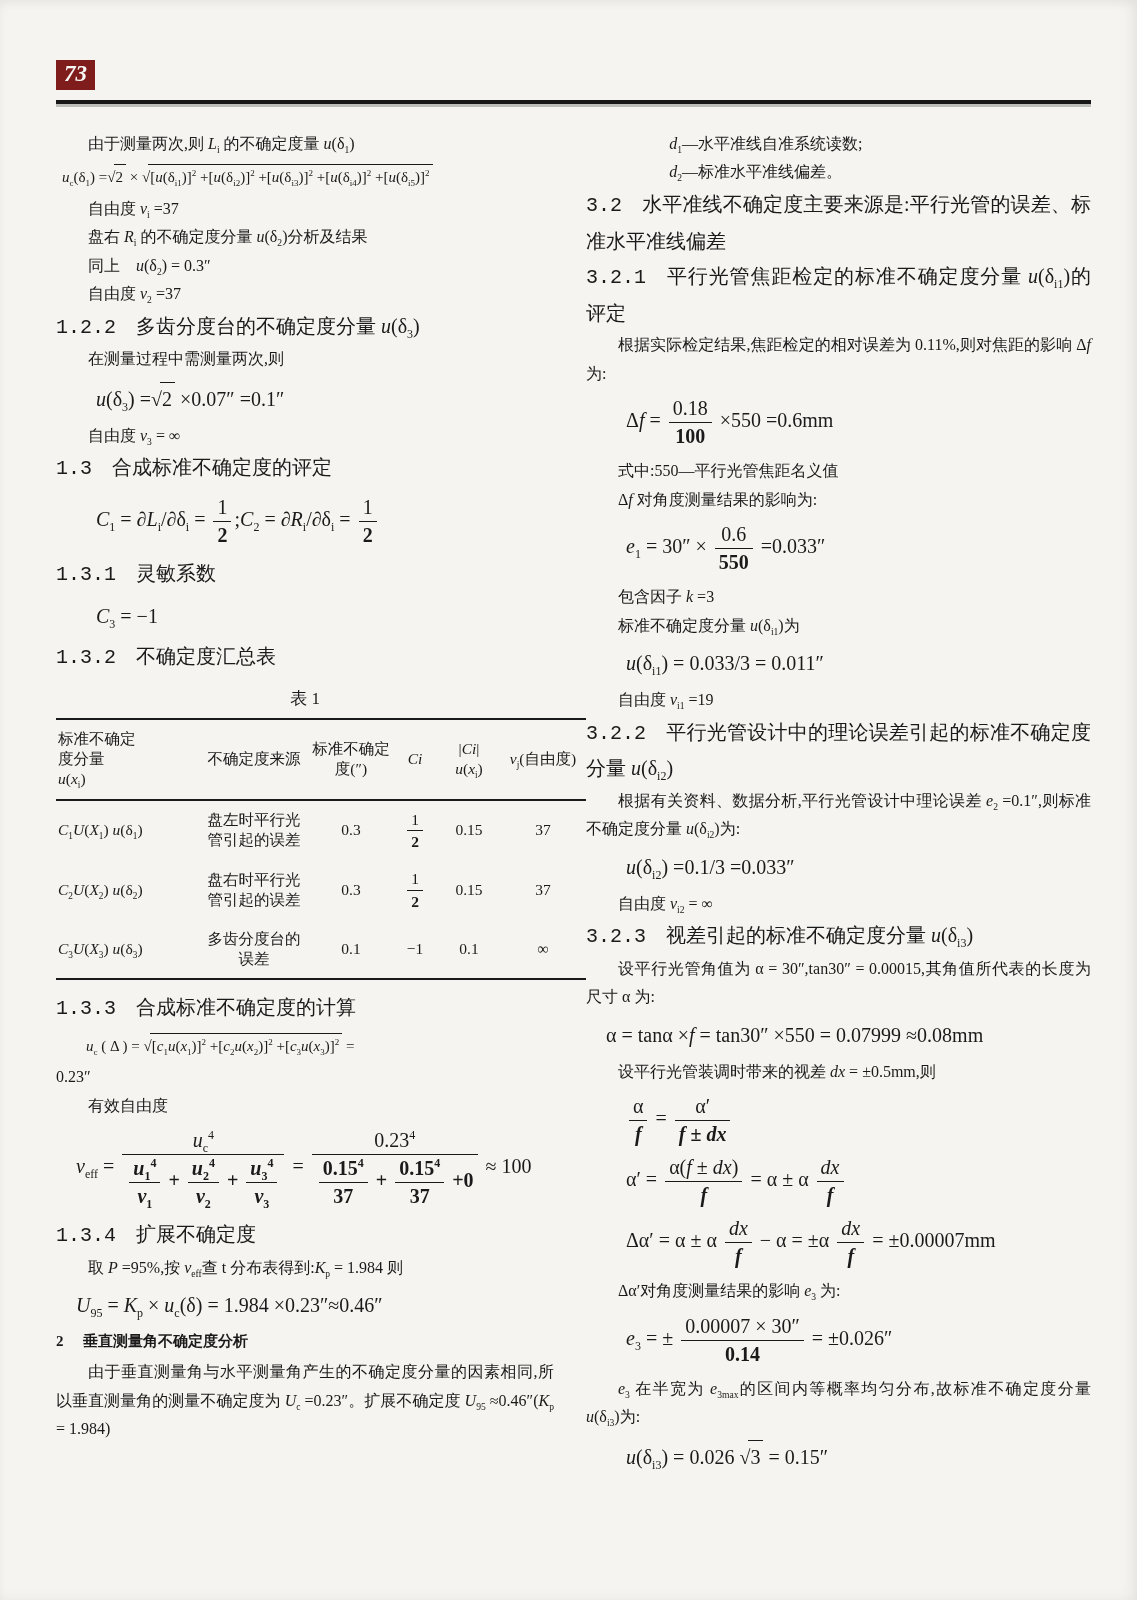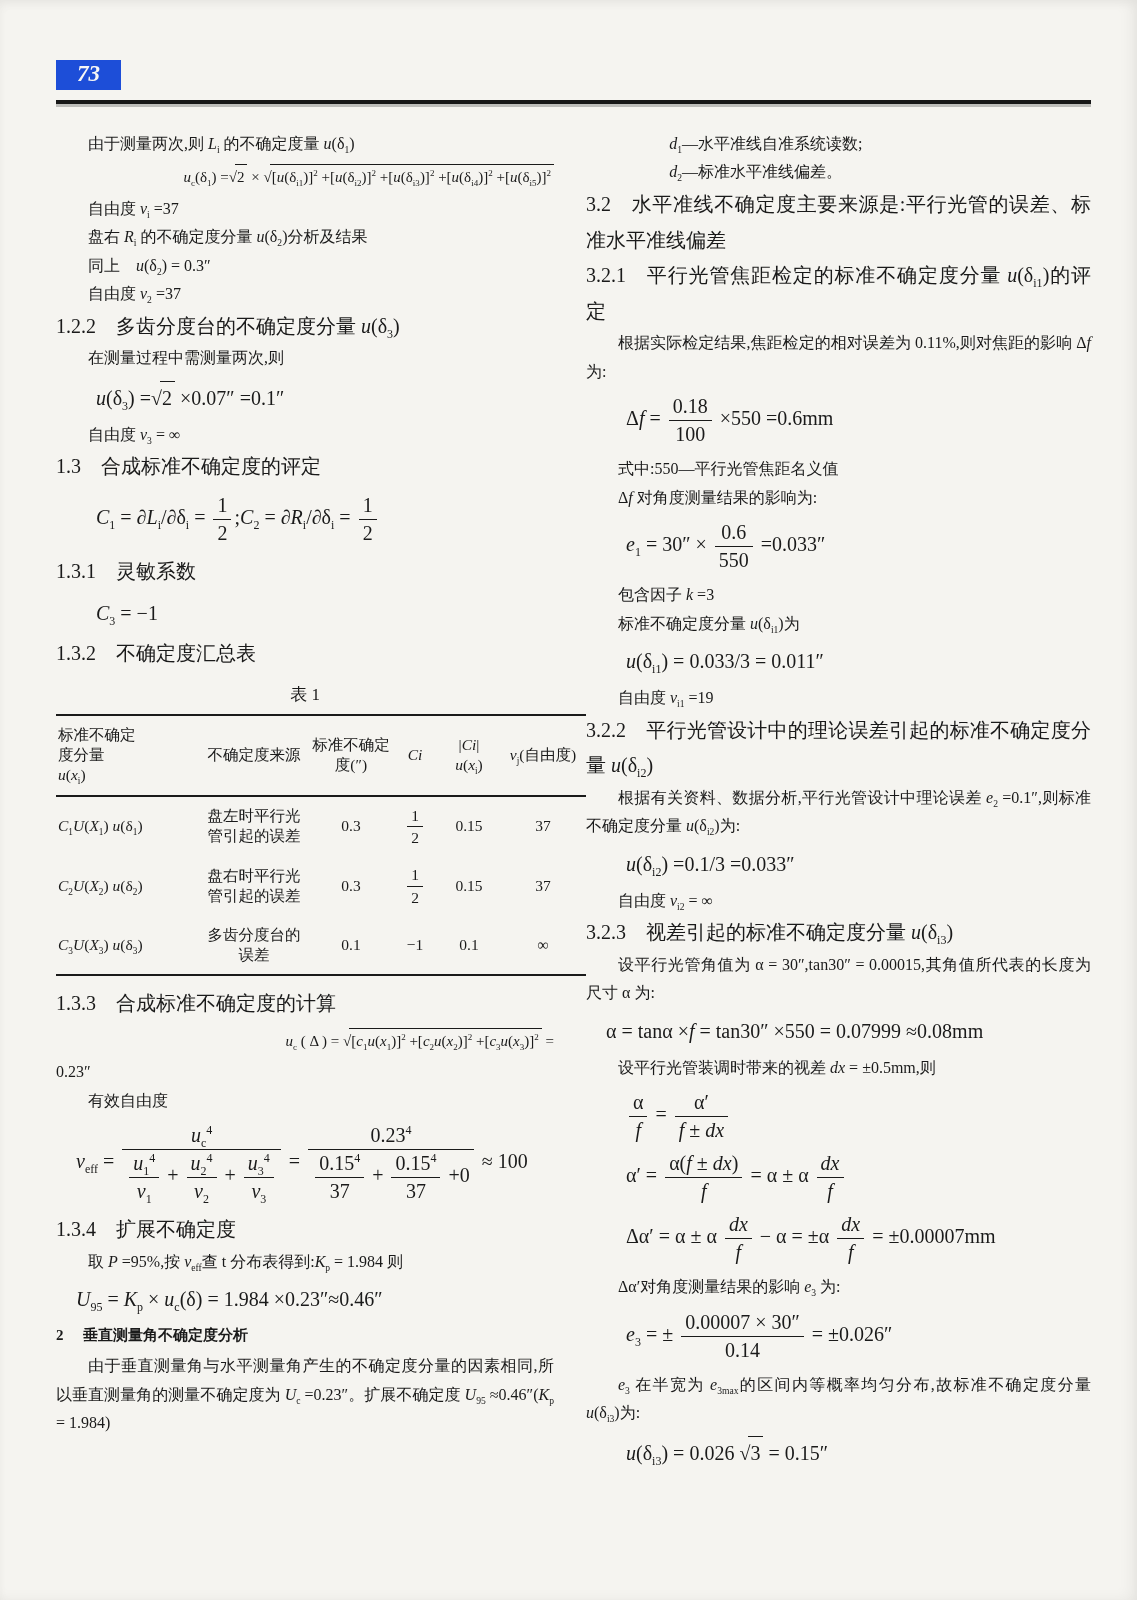--- a/index.html
+++ b/index.html
@@ -9,49 +9,49 @@
     color:#1a1a1a;
     font-family:"Liberation Serif","DejaVu Serif",serif;
     overflow:hidden;
     position:relative;
   }
   .page{position:absolute;inset:0;padding:52px 46px 0 56px;
         box-shadow:inset -6px 0 14px rgba(0,0,0,0.05), inset 0 4px 10px rgba(0,0,0,0.03);}
   
   .header{display:flex;justify-content:space-between;align-items:center;height:46px;}
   .running-title{font-size:19px;font-weight:bold;font-style:italic;letter-spacing:1.5px;}
-  .page-number{background:#1d4ed8;color:#f7f7f5;font-size:23px;font-weight:bold;
-               font-style:italic;padding:1px 21px 3px;line-height:1.15;}
+  .page-number{background:#7f1d1d;color:#f7f7f5;font-size:23px;font-weight:bold;
+               font-style:italic;padding:1px 8px 3px;line-height:1.15;}
   .header-rule{height:4px;background:#171717;margin-top:2px;box-shadow:0 3px 0 rgba(23,23,23,0.25);}
   
   .body-columns{display:flex;gap:32px;margin-top:26px;}
   .col-left{width:498px;}
   .col-right{width:505px;}
   
   .p{font-size:16px;line-height:1.78;text-align:justify;}
   .p.ind0{text-indent:0;}
   .p.ind1{text-indent:2em;}
   .p.ind3{text-indent:5.2em;}
   .h2{font-size:15px;font-weight:bold;font-family:"Liberation Sans","DejaVu Sans",sans-serif;
       line-height:1.78;margin:3px 0;}
   .h2 .num{margin-right:1.3em;font-family:"Liberation Serif",serif;}
   .h3{font-size:20px;line-height:1.78;text-align:justify;}
-  .h3 .num{margin-right:1em;}
+  .h3 .num{margin-right:1em;font-family:Liberation Mono, monospace;}
   i{font-style:italic;}
   sub,sup{font-size:0.6em;line-height:0;}
   
   .formula{font-size:20px;line-height:1.5;margin:8px 0 8px 2em;}
-  .formula.small{font-size:15px;margin-top:6px;margin-bottom:6px;text-align:right;}
+  .formula.small{font-size:15px;margin-top:6px;margin-bottom:6px;}
   .formula.ind0{margin-left:0.4em;}
   .formula.ind1{margin-left:1em;}
   .formula.ind3{margin-left:3.4em;}
   
   .fr{display:inline-block;vertical-align:middle;text-align:center;margin:0 3px;}
   .fr>.num{display:block;border-bottom:1.6px solid #1a1a1a;padding:0 4px 1px;line-height:1.25;}
-  .fr>.den{display:block;padding:1px 4px 0;line-height:1.25;}
+  .fr>.den{display:block;padding:1px 4px 0;line-height:1.25;font-weight:bold;}
   
   .sq{display:inline-block;white-space:nowrap;}
   .sq .rad{display:inline-block;margin-right:-2px;}
   .sq .ov{display:inline-block;border-top:1.6px solid #1a1a1a;padding:1px 3px 0 2px;}
   
   .tablewrap{margin:12px 0 10px;}
   .tcaption{text-align:center;font-size:17px;margin-bottom:8px;}
   table{width:100%;border-collapse:collapse;border-top:2.5px solid #1a1a1a;
         border-bottom:2.5px solid #1a1a1a;table-layout:fixed;}
   thead th{border-bottom:2px solid #1a1a1a;font-weight:normal;font-size:15.5px;

